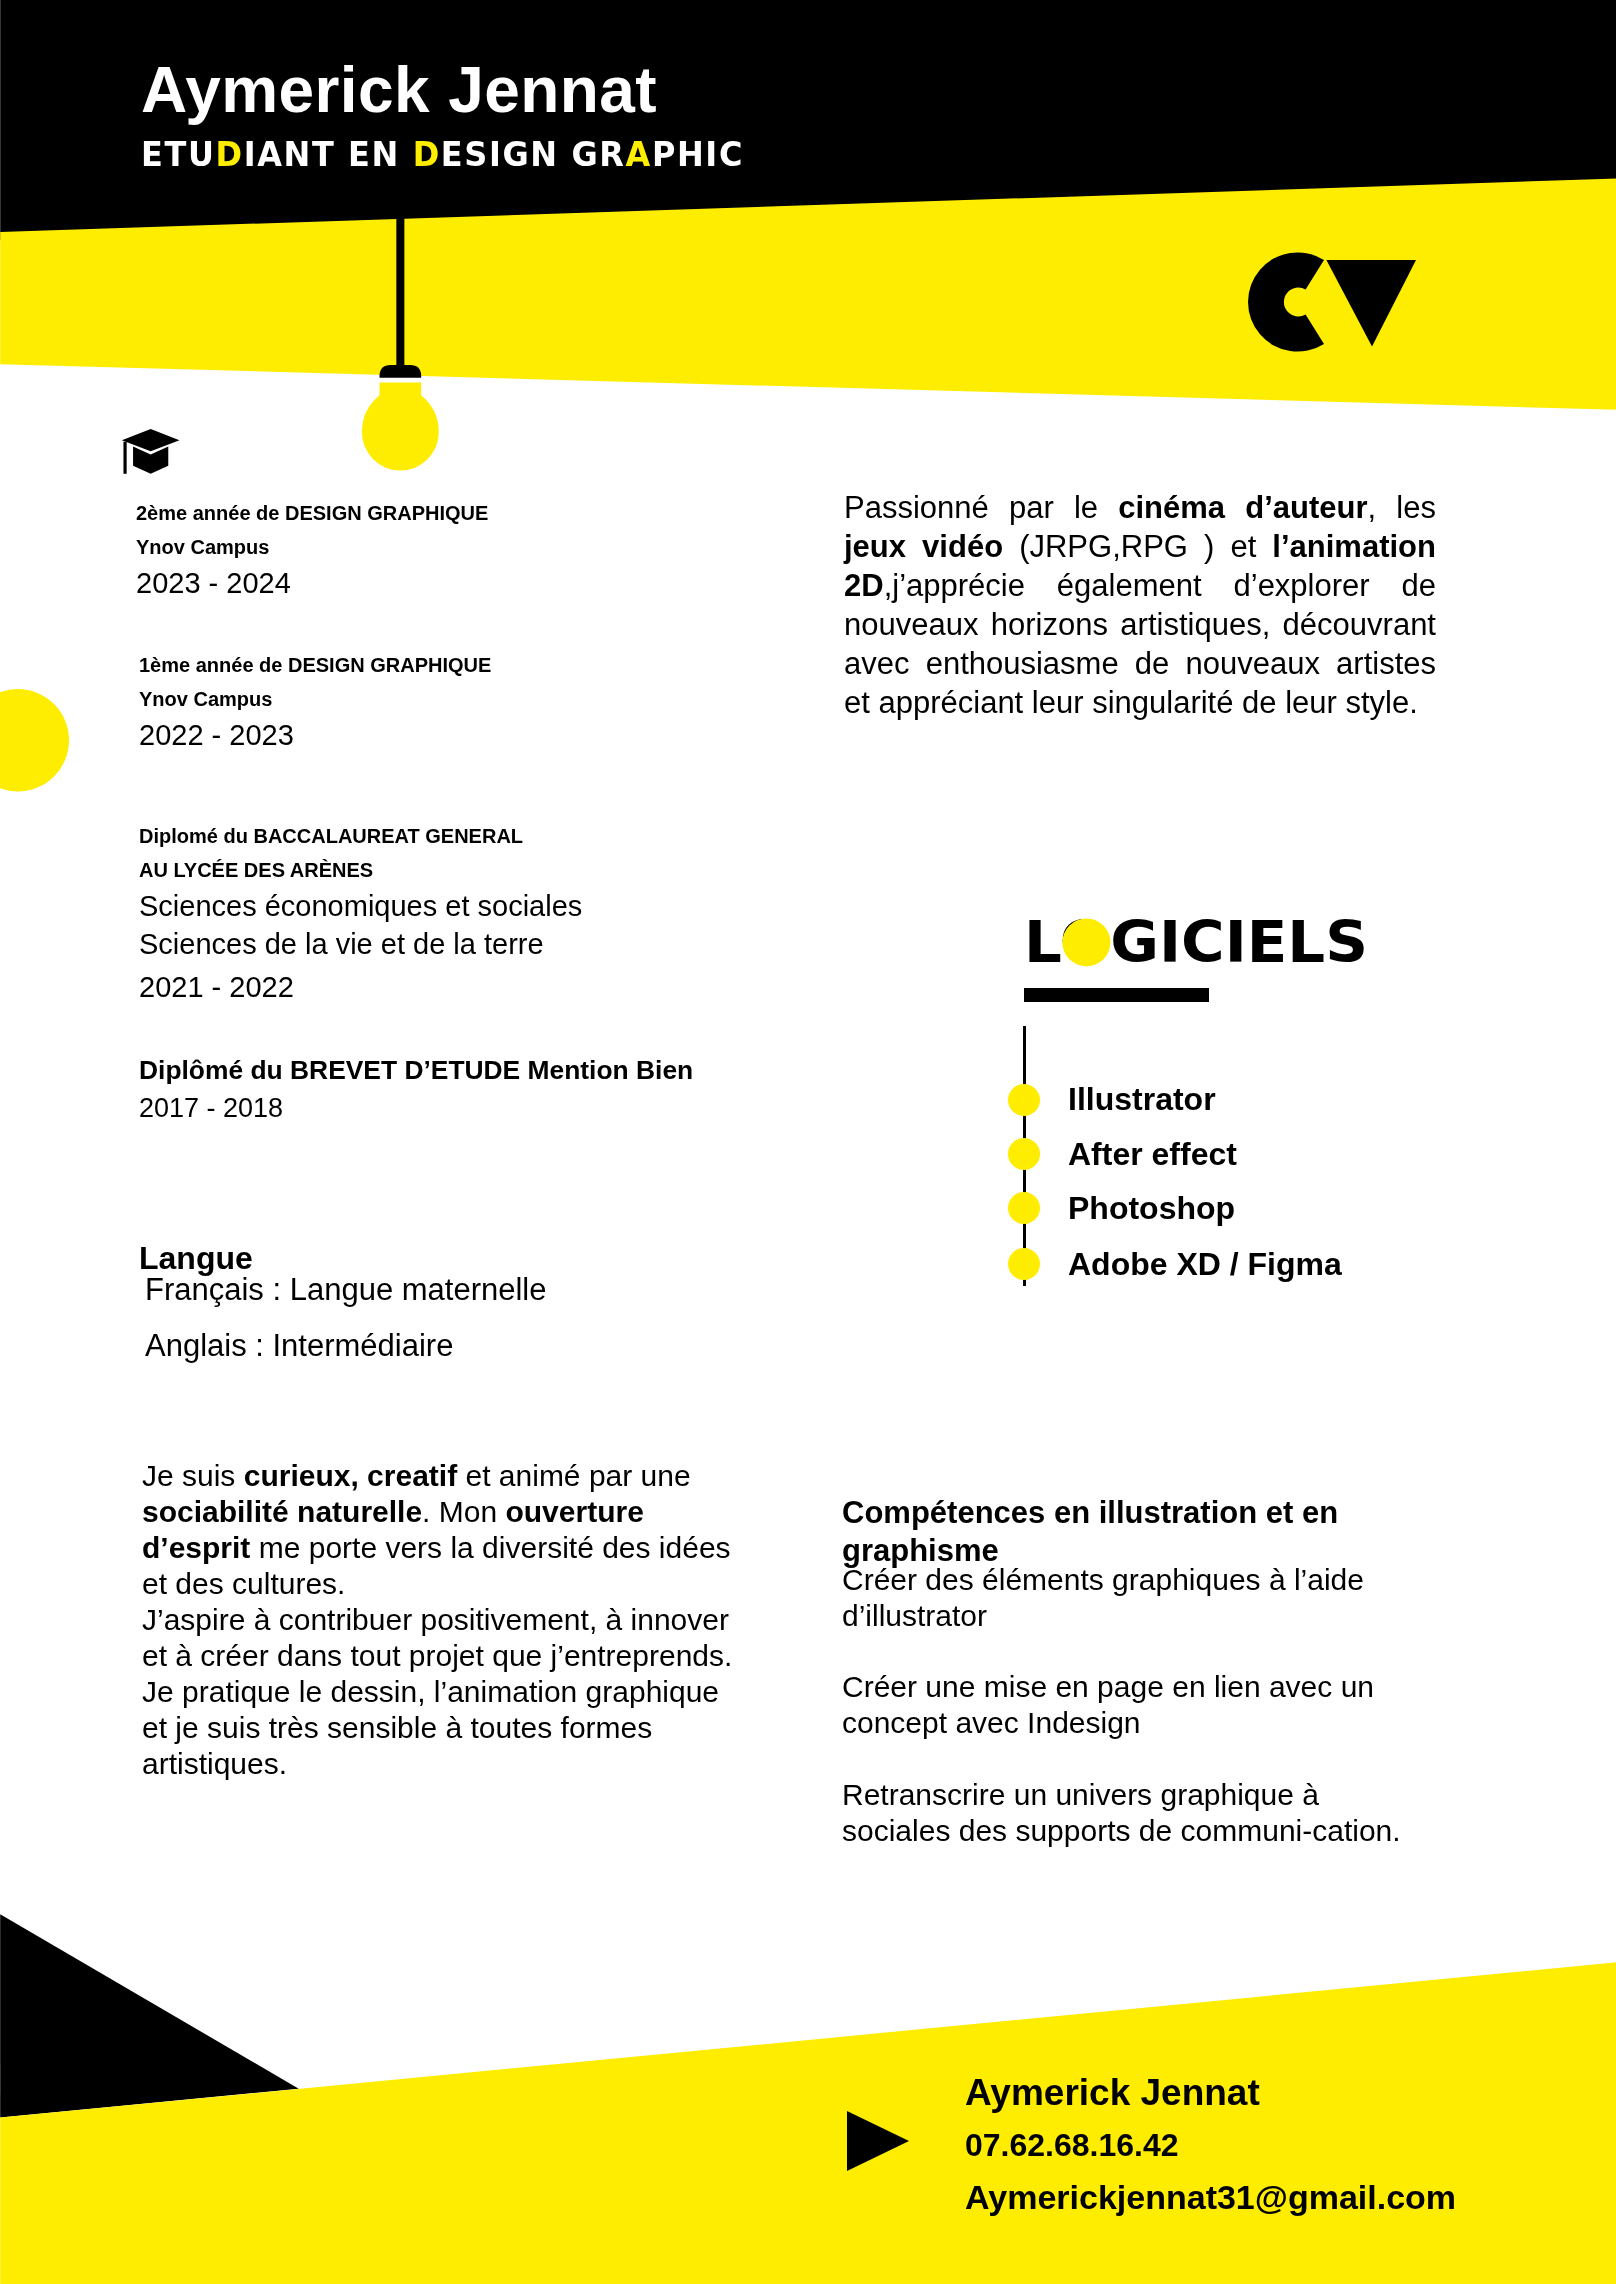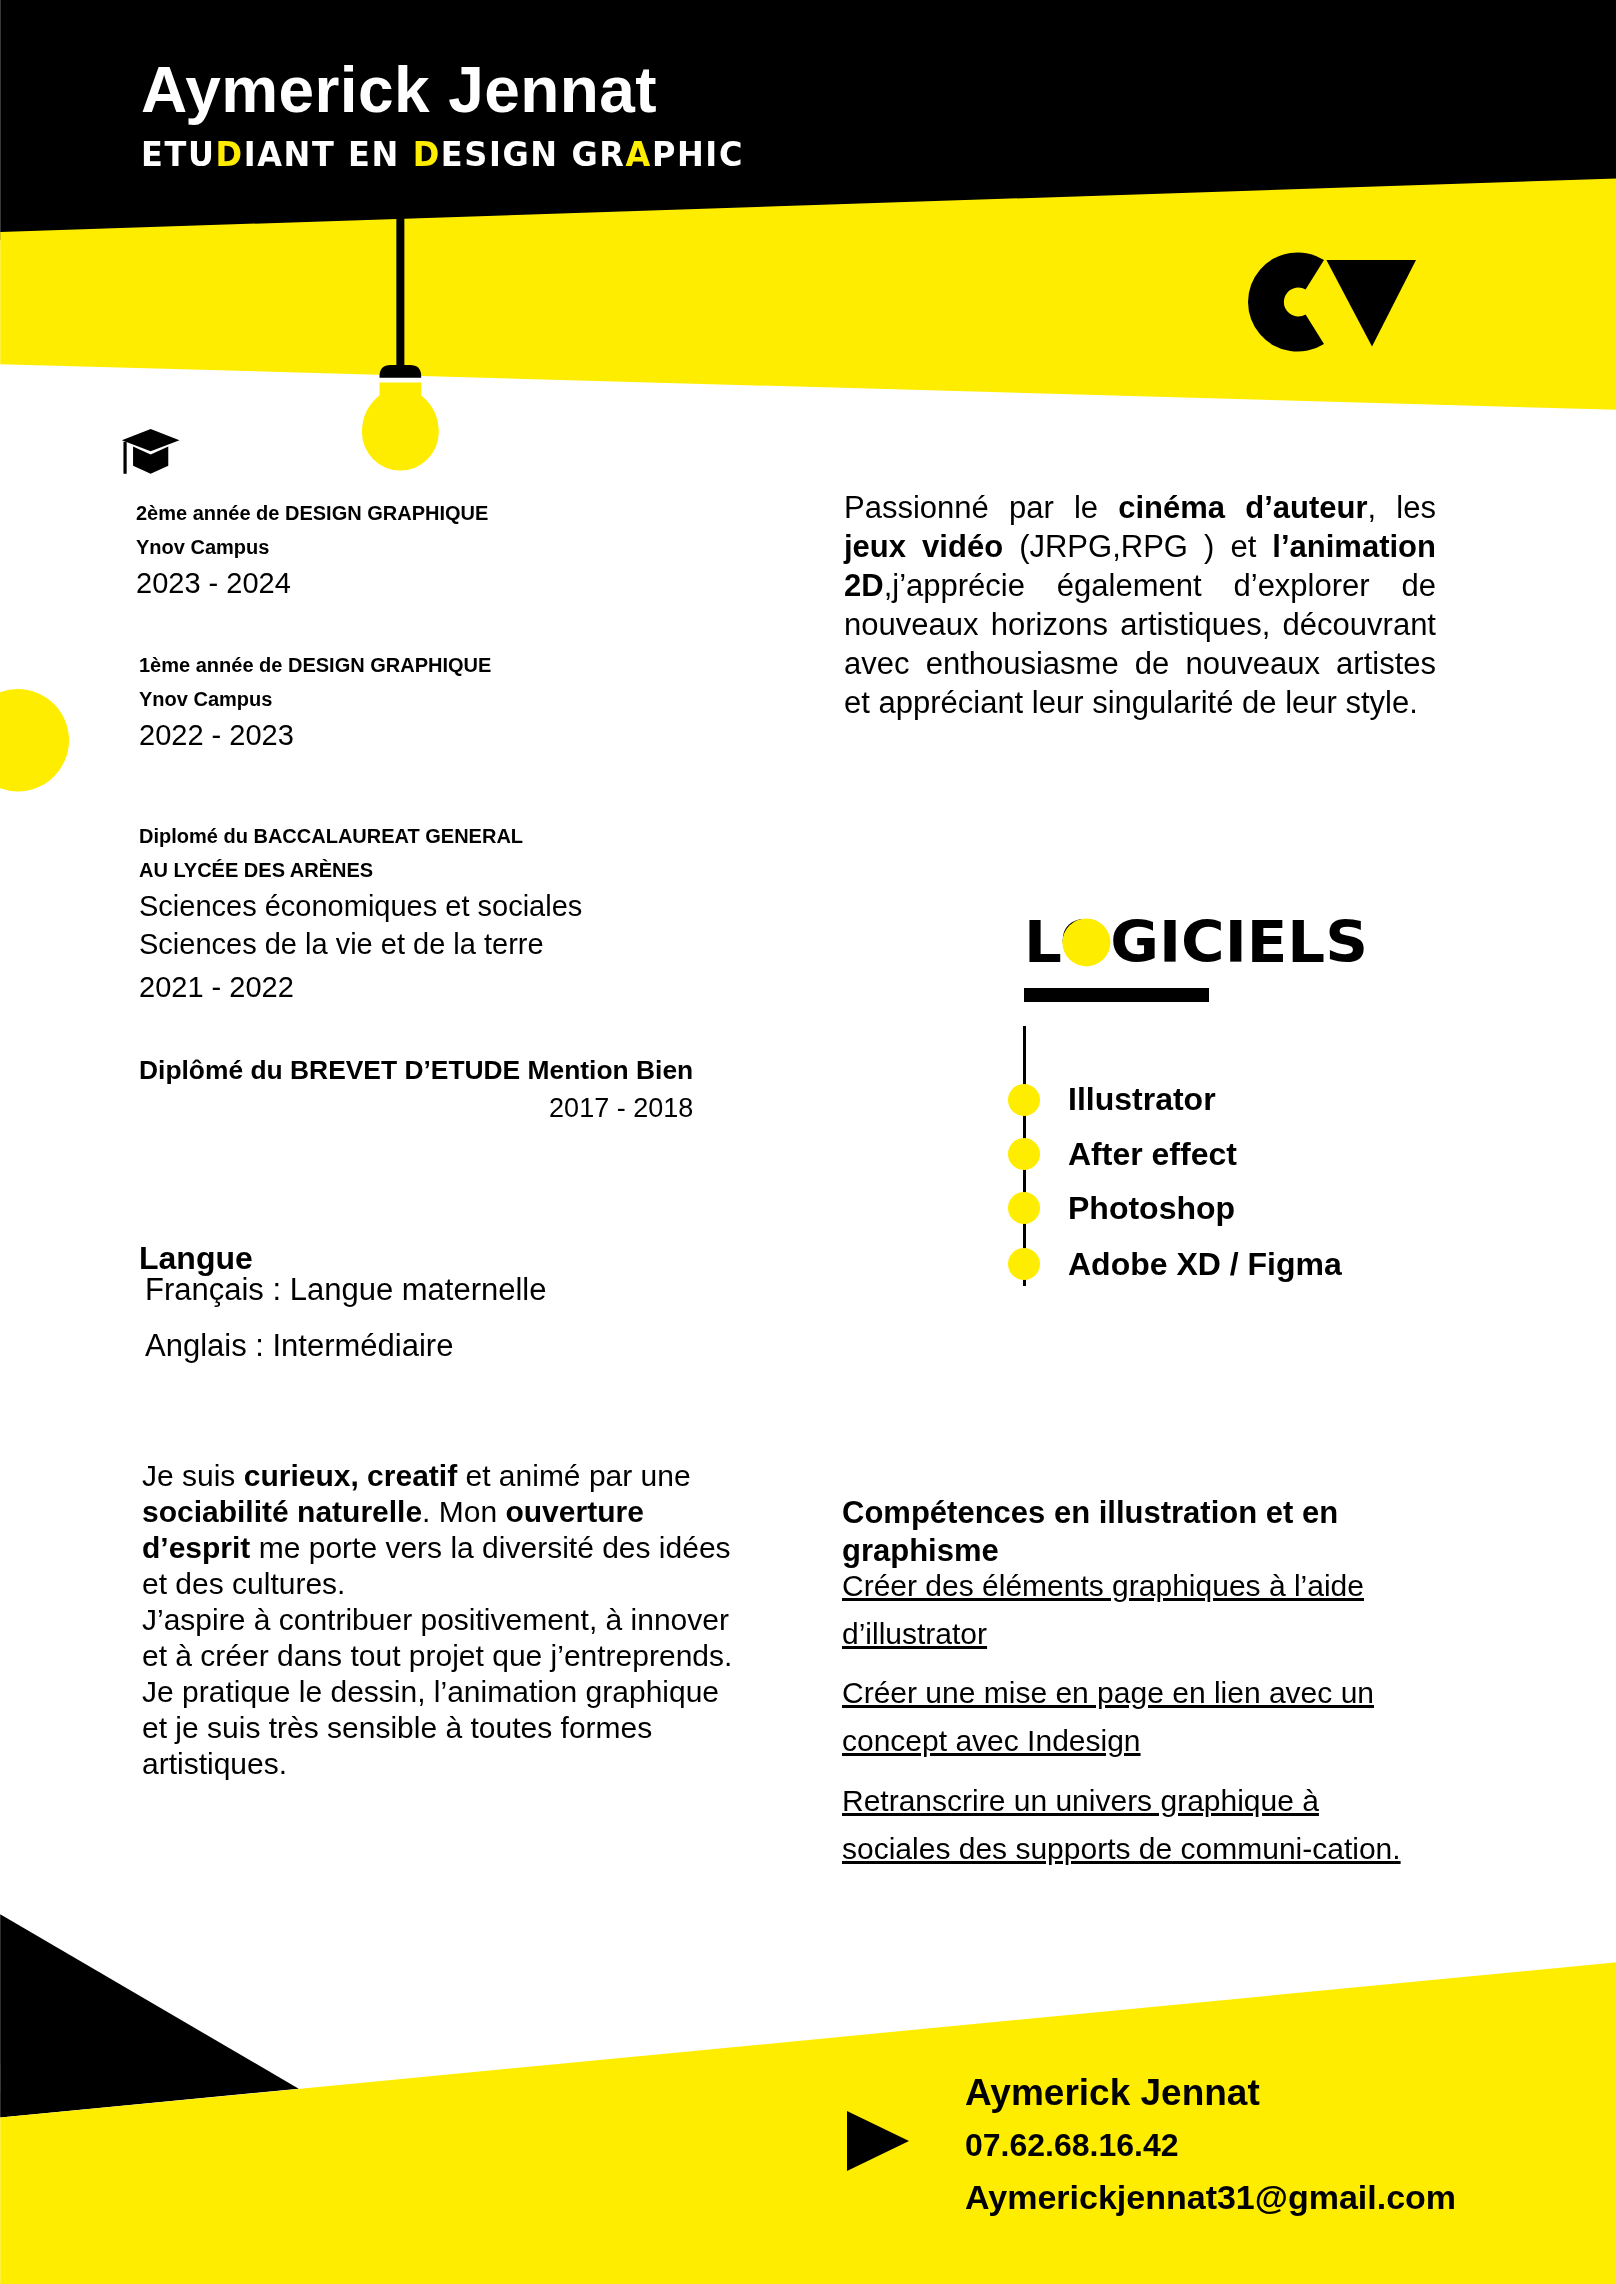--- a/index.html
+++ b/index.html
@@ -33,21 +33,21 @@
 
   
   #lang-title { left: 139px; top: 1215px; font-size: 32px; font-weight: 700; line-height: 38px; margin-top: 24px; }
   .lang-item { position: absolute; left: 145px; font-size: 31px; line-height: 38px; white-space: nowrap; }
 
   
   #about-left { left: 142px; top: 1458px; width: 608px; font-size: 30px; line-height: 36px; }
 
   
   #comp-title { left: 842px; top: 1450px; width: 608px; font-size: 31px; font-weight: 700; line-height: 38px; margin-top: 44px; }
-  .comp-item { position: absolute; left: 842px; width: 608px; font-size: 30px; line-height: 48px; text-decoration: underline; }
+  .comp-item { position: absolute; left: 842px; width: 608px; font-size: 30px; line-height: 36px; }
 
   
   #contact-arrow { left: 847px; top: 2111px; width: 0; height: 0; border-top: 30px solid transparent; border-bottom: 30px solid transparent; border-left: 62px solid #000; }
   .contact-line { position: absolute; left: 965px; font-weight: 700; white-space: nowrap; line-height: 1; }
 </style>
 </head>
 <body>
 
 <svg class="bg" width="1617" height="2284" viewBox="0 0 2020 2854">
   <rect x="0" y="0" width="2020" height="300" fill="#000"></rect>
@@ -90,21 +90,21 @@
 </div>
 
 <div class="abs" style="left:139px; top:819px;">
   <div class="edu-title">Diplomé du BACCALAUREAT GENERAL</div>
   <div class="edu-title">AU LYCÉE DES ARÈNES</div>
   <div class="edu-line">Sciences économiques et sociales</div>
   <div class="edu-line">Sciences de la vie et de la terre</div>
   <div class="edu-line" style="margin-top:4.8px">2021 - 2022</div>
 </div>
 
-<div class="abs" style="left:139px; top:1053px;text-align:right;">
+<div class="abs" style="left:139px; top:1053px;">
   <div class="edu-title" style="font-size:26.4px">Diplômé du BREVET D’ETUDE Mention Bien</div>
   <div class="edu-small">2017 - 2018</div>
 </div>
 
 <div id="lang-title" class="abs">Langue</div>
 <div class="lang-item" style="top:1271px">Français : Langue maternelle</div>
 <div class="lang-item" style="top:1327px">Anglais : Intermédiaire</div>
 
 <div id="about-right" class="abs"><span>Passionné par le </span><span class="bold">cinéma d’auteur</span><span>, les </span><span class="bold">jeux vidéo</span><span> (JRPG,RPG ) et </span><span class="bold">l’animation 2D</span><span>,j’apprécie également d’explorer de nouveaux horizons artistiques, découvrant avec enthousiasme de nouveaux artistes et appréciant leur singularité de leur style.</span></div>
 

